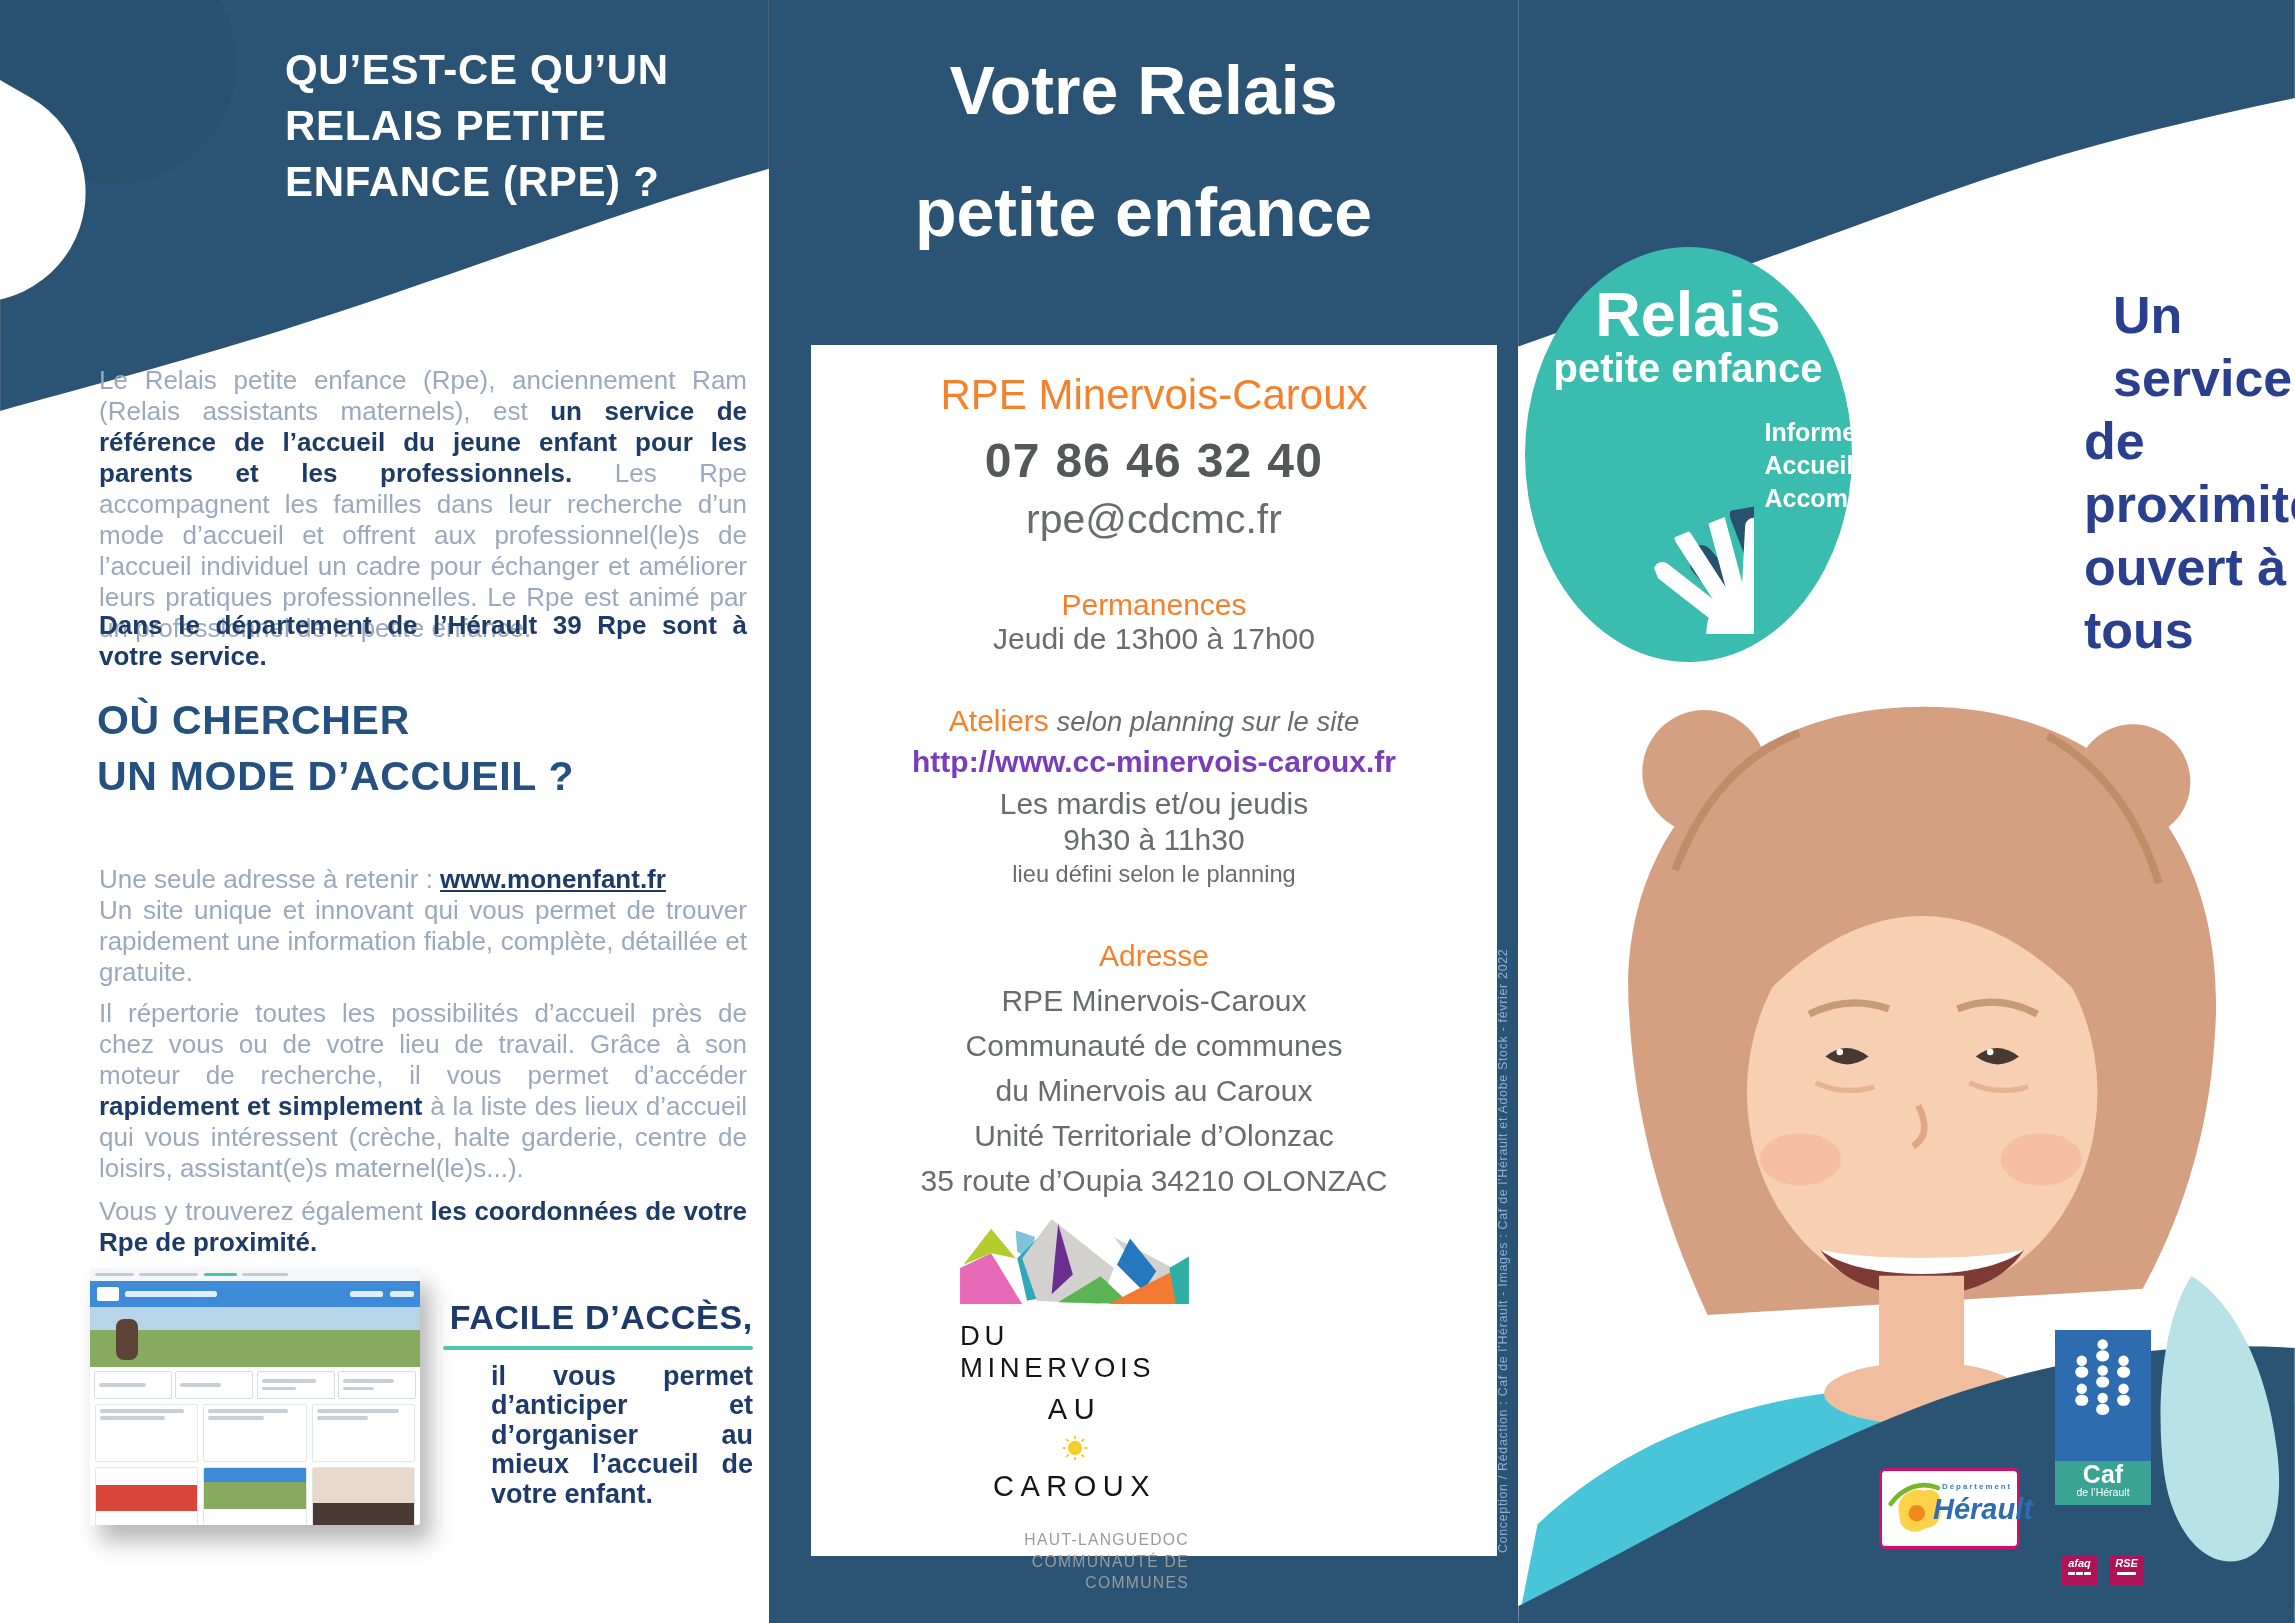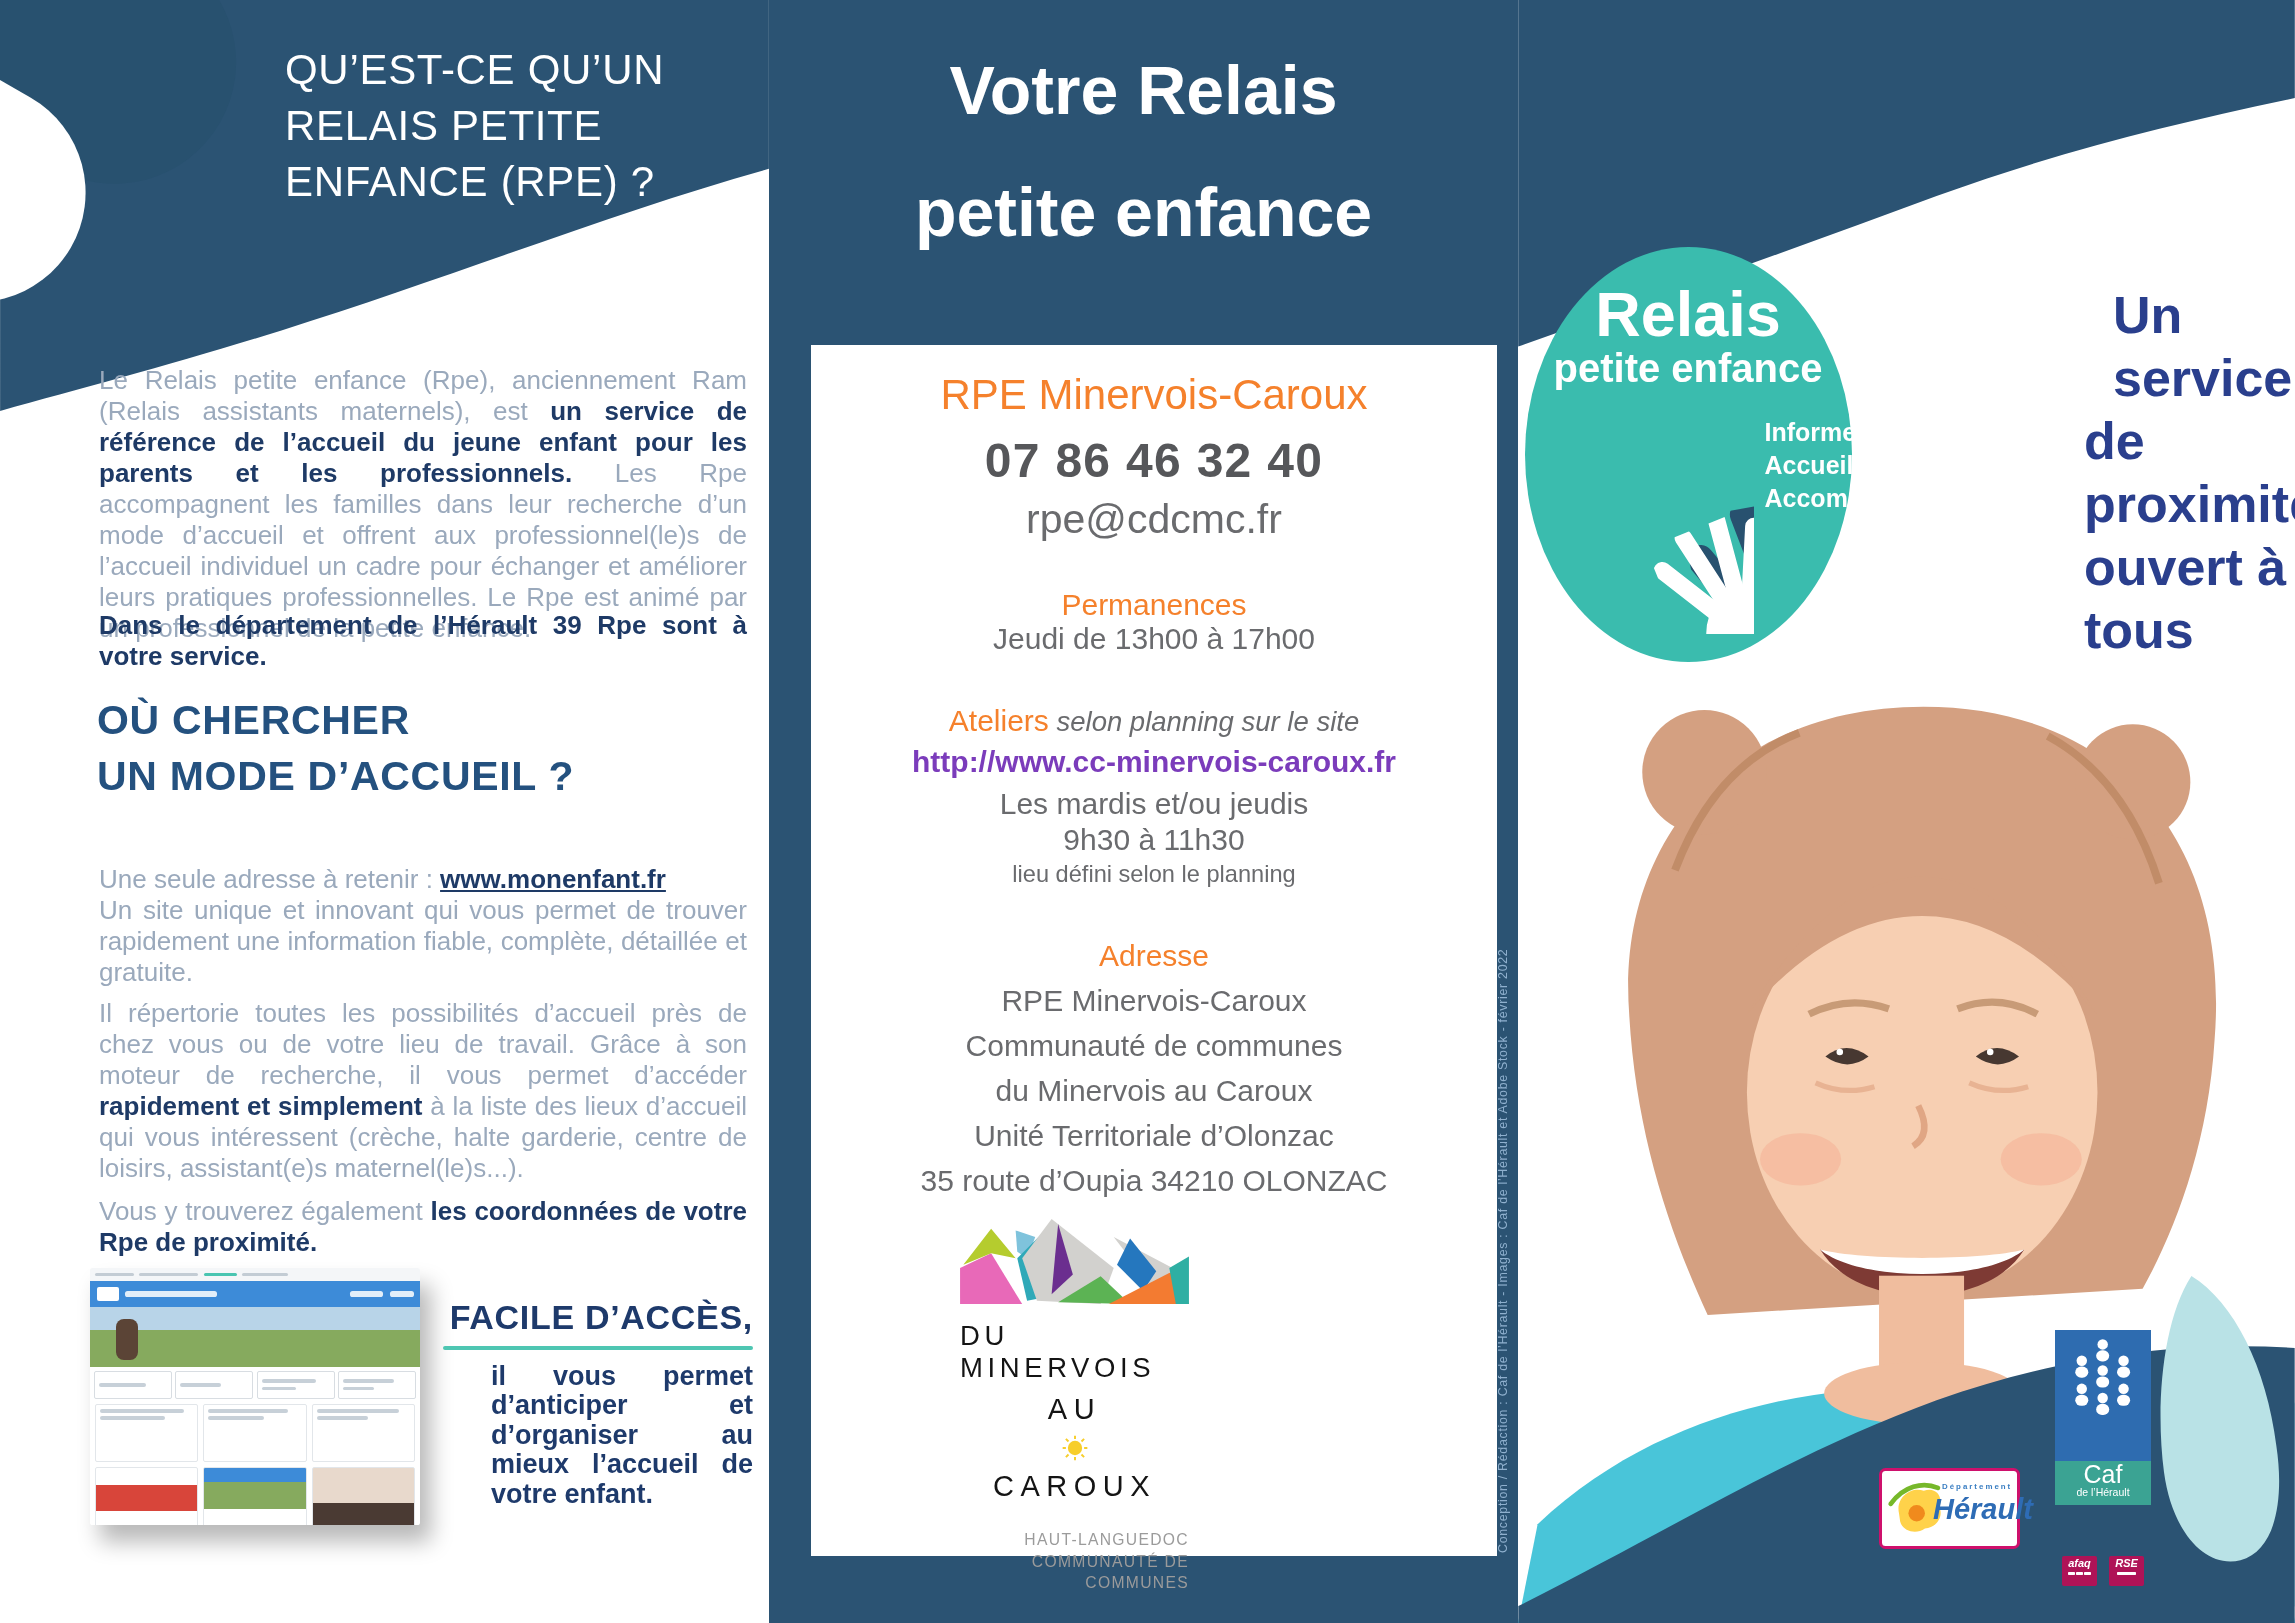--- a/index.html
+++ b/index.html
@@ -7,21 +7,21 @@
         font-family:"Liberation Sans",sans-serif;background:#fff;}
   .abs{position:absolute;}
   svg{display:block;}
 
   
   #panel-left{left:0;top:0;width:769px;height:1623px;background:#fff;overflow:hidden;}
   #panel-middle{left:769px;top:0;width:749px;height:1623px;background:#2B5373;overflow:hidden;}
   #panel-right{left:1518px;top:0;width:777px;height:1623px;background:#fff;overflow:hidden;}
 
   
-  .lp-title{left:285px;top:42px;width:471px;color:#fff;font-size:42px;font-weight:normal;
+  .lp-title{left:285px;top:42px;width:471px;color:#fff;font-size:42px;font-weight:bold;
             line-height:56px;letter-spacing:0.7px;}
   .body-par{left:99px;width:648px;font-size:26px;line-height:31px;color:#9AA9BC;
             text-align:justify;}
   .body-par b, .b-navy{color:#1E3A66;font-weight:bold;}
   .lp-h2{left:97px;top:692px;width:654px;color:#24517F;font-size:41px;font-weight:bold;
          line-height:56px;letter-spacing:0.7px;}
   .mon-link{color:#1E3A66;font-weight:bold;text-decoration:underline;}
   .facile{left:443px;top:1298px;width:310px;}
   .facile-h{color:#1E3A6B;font-size:34px;font-weight:bold;text-align:right;letter-spacing:0.7px;}
   .facile-rule{margin-top:9.2px;height:3.9px;background:#4EC6B2;border-radius:2px;}
@@ -69,21 +69,21 @@
   .badge-circle .t2{position:absolute;left:0;top:99px;width:100%;text-align:center;color:#fff;
                     font-size:40px;font-weight:bold;}
   .badge-item{position:absolute;left:240px;color:#fff;font-size:25px;font-weight:bold;}
   .headline{left:566px;top:284px;width:216px;color:#2A3F8D;font-size:52px;font-weight:bold;line-height:63px;}
 
   .caf{left:537px;top:1330px;width:96px;height:175px;}
   .caf-top{position:absolute;inset:0;height:131px;background:#2E6CB0;}
   .caf-txt{position:absolute;left:0;width:100%;text-align:right;color:#fff;font-weight:bold;
            font-style:italic;font-size:9.8px;margin-top:42px;}
   .caf-bot{position:absolute;left:0;top:131px;width:100%;height:44px;background:#3BA393;text-align:center;}
-  .caf-name{color:#fff;font-weight:normal;font-size:25px;line-height:26px;}
+  .caf-name{color:#fff;font-weight:bold;font-size:25px;line-height:26px;}
   .caf-sub{color:#fff;font-size:10.5px;line-height:11.8px;}
 
   .herault{left:361px;top:1468px;width:141px;height:81px;background:#fff;border:3.3px solid #CE106C;
            border-radius:6.5px;box-sizing:border-box;}
   .her-small{position:absolute;left:60px;top:10.5px;font-size:7.9px;letter-spacing:2px;color:#3A7EC2;font-weight:bold;}
   .her-name{position:absolute;left:51px;top:22px;font-size:29px;font-weight:bold;font-style:italic;color:#2E6CB5;}
 
   .minibadge{width:35px;height:30px;background:#AF1357;border-radius:2px;color:#fff;text-align:center;}
   .minibadge .mb-t{font-weight:bold;font-size:11px;line-height:14.4px;font-style:italic;}
   .mb-bars{display:flex;gap:1.3px;justify-content:center;margin-top:2px;}

